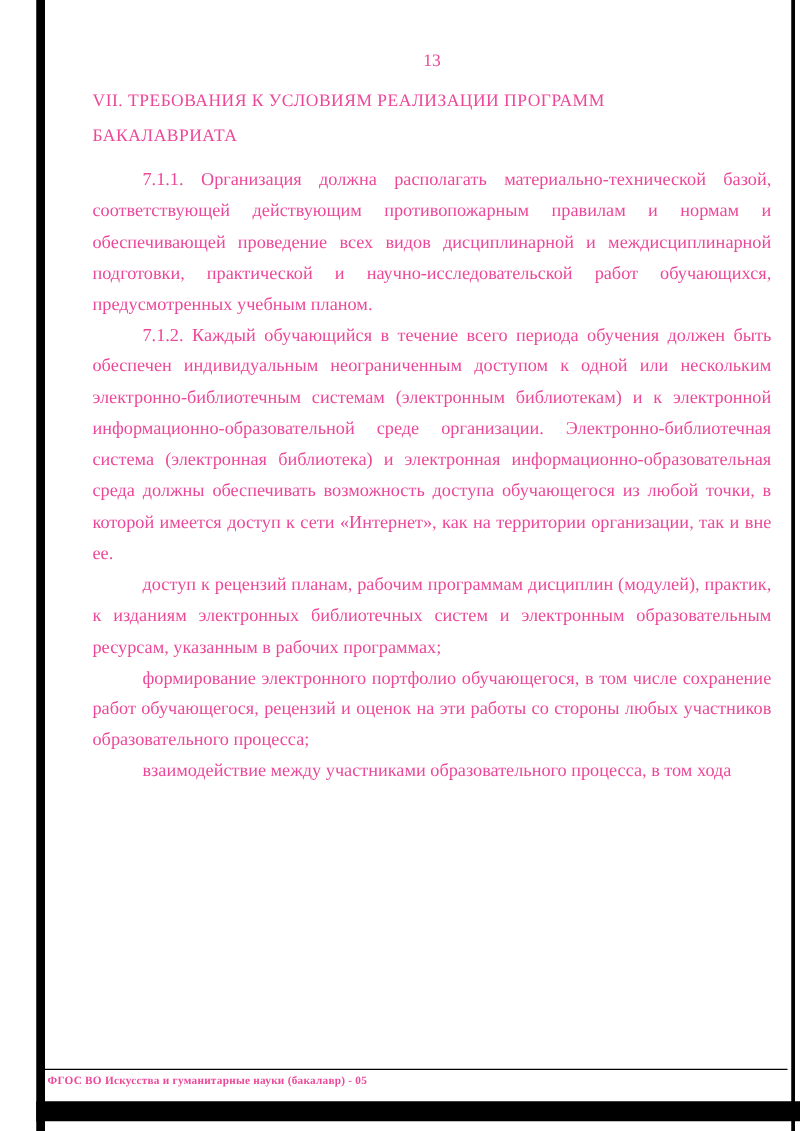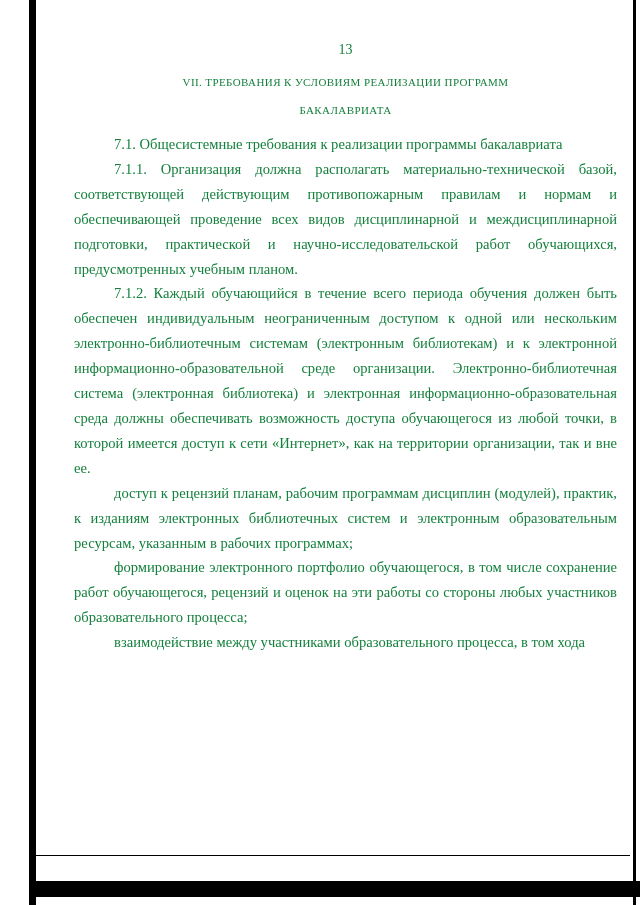--- a/index.html
+++ b/index.html
@@ -7,21 +7,21 @@
     padding: 0;
     background: #ffffff;
   }
   .page {
     position: relative;
     width: 640px;
     height: 905px;
     background: #ffffff;
     overflow: hidden;
     font-family: "Liberation Serif", serif;
-    color: #15803d;
+    color: #ec4899;
   }
   
   .scan-bar-left {
     position: absolute;
     left: 29px;
     top: 0;
     width: 7px;
     height: 905px;
     background: #000;
   }
@@ -46,22 +46,21 @@
     left: 74px;
     top: 42px;
     width: 543px;
   }
   .page-number {
     text-align: center;
     font-size: 14px;
     margin: 0 0 10px 0;
   }
   .title {
-    text-align: center;
-    font-size: 11px;
+    font-size: 14px;
     font-weight: normal;
     letter-spacing: 0.4px;
     line-height: 28px;
     margin: 4px 0 8px 0;
   }
   .body-text p {
     margin: 0;
     font-size: 14.6px;
     line-height: 24.9px;
     text-align: justify;
@@ -96,24 +95,24 @@
 
   <div class="content">
     <div class="page-number">13</div>
 
     <h1 class="title">
       <span>VII. ТРЕБОВАНИЯ К УСЛОВИЯМ РЕАЛИЗАЦИИ ПРОГРАММ</span><br>
       <span>БАКАЛАВРИАТА</span>
     </h1>
 
     <div class="body-text">
-      <p>7.1. Общесистемные требования к реализации программы бакалавриата</p>
       <p>7.1.1. Организация должна располагать материально-технической базой, соответствующей действующим противопожарным правилам и нормам и обеспечивающей проведение всех видов дисциплинарной и междисциплинарной подготовки, практической и научно-исследовательской работ обучающихся, предусмотренных учебным планом.</p>
       <p>7.1.2. Каждый обучающийся в течение всего периода обучения должен быть обеспечен индивидуальным неограниченным доступом к одной или нескольким электронно-библиотечным системам (электронным библиотекам) и к электронной информационно-образовательной среде организации. Электронно-библиотечная система (электронная библиотека) и электронная информационно-образовательная среда должны обеспечивать возможность доступа обучающегося из любой точки, в которой имеется доступ к сети «Интернет», как на территории организации, так и вне ее.</p>
       <p>доступ к рецензий планам, рабочим программам дисциплин (модулей), практик, к изданиям электронных библиотечных систем и электронным образовательным ресурсам, указанным в рабочих программах;</p>
       <p>формирование электронного портфолио обучающегося, в том числе сохранение работ обучающегося, рецензий и оценок на эти работы со стороны любых участников образовательного процесса;</p>
       <p>взаимодействие между участниками образовательного процесса, в том хода</p>
     </div>
   </div>
 
   <div class="footer-rule"></div>
+  <div class="footer-text">ФГОС ВО Искусства и гуманитарные науки (бакалавр) - 05</div>
 
 </div>
 
 </body></html>

